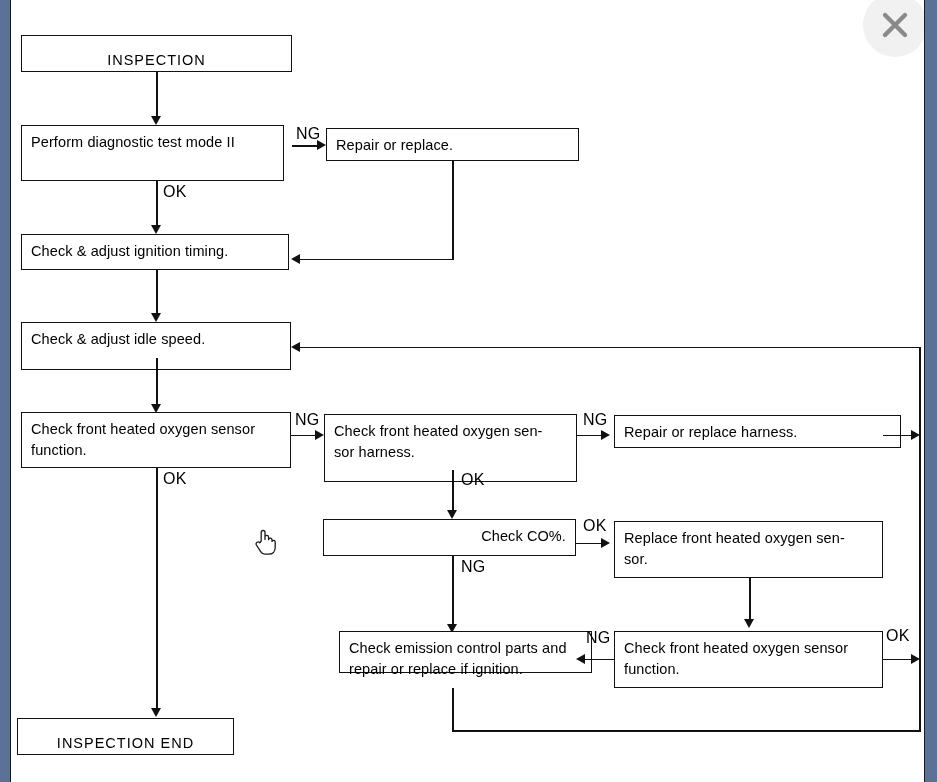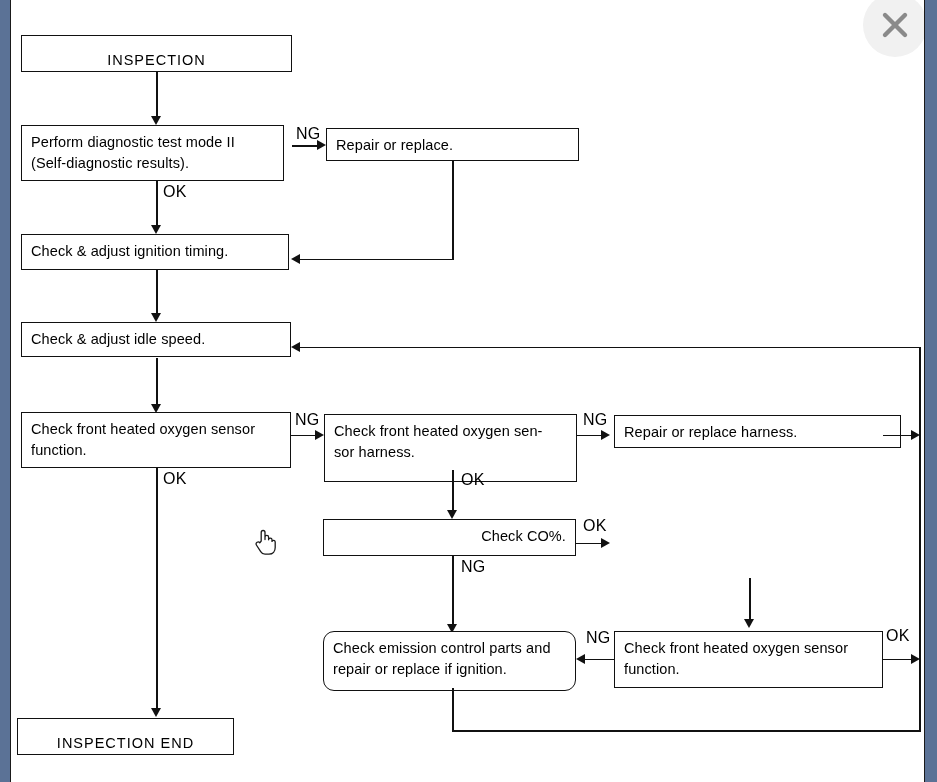--- a/index.html
+++ b/index.html
@@ -83,21 +83,20 @@
 
       <div class="box center" style="left:10px;top:35px;width:271px;height:37px;">
         <span class="ln">INSPECTION</span>
       </div>
 
       <div class="vline" style="left:145px;top:72px;height:48px;"></div>
       <div class="arrow-d" style="left:140.3px;top:116px;"></div>
 
       <div class="box" style="left:10px;top:125px;width:263px;height:56px;">
         <span class="ln">Perform diagnostic test mode II</span>
-        <span class="ln">(Self-diagnostic results).</span>
       </div>
 
       <div class="hline" style="left:281px;top:145px;width:29px;"></div>
       <div class="arrow-r" style="left:306px;top:140.3px;"></div>
       <div class="lbl" style="left:285px;top:125px;">NG</div>
 
       <div class="box" style="left:315px;top:128px;width:253px;height:33px;">
         <span class="ln">Repair or replace.</span>
       </div>
 
@@ -109,21 +108,21 @@
       <div class="arrow-d" style="left:140.3px;top:225px;"></div>
       <div class="lbl" style="left:152px;top:183px;">OK</div>
 
       <div class="box" style="left:10px;top:234px;width:268px;height:36px;">
         <span class="ln">Check &amp; adjust ignition timing.</span>
       </div>
 
       <div class="vline" style="left:145px;top:270px;height:47px;"></div>
       <div class="arrow-d" style="left:140.3px;top:313px;"></div>
 
-      <div class="box" style="left:10px;top:322px;width:270px;height:35px;">
+      <div class="box" style="left:10px;top:322px;width:270px;height:48px;">
         <span class="ln">Check &amp; adjust idle speed.</span>
       </div>
 
       <div class="hline" style="left:289px;top:346.5px;width:621px;"></div>
       <div class="arrow-l" style="left:280px;top:341.8px;"></div>
       <div class="vline" style="left:908.4px;top:346.5px;height:385px;"></div>
 
       <div class="vline" style="left:145px;top:358px;height:50px;"></div>
       <div class="arrow-d" style="left:140.3px;top:404px;"></div>
 
@@ -165,25 +164,29 @@
       </div>
 
       <div class="hline" style="left:565px;top:542.5px;width:29px;"></div>
       <div class="arrow-r" style="left:590px;top:537.8px;"></div>
       <div class="lbl" style="left:572px;top:517px;">OK</div>
 
       <div class="vline" style="left:441px;top:556px;height:72px;"></div>
       <div class="arrow-d" style="left:436.3px;top:624px;"></div>
       <div class="lbl" style="left:450px;top:558px;">NG</div>
 
+      <div class="box" style="left:603px;top:521px;width:269px;height:57px;">
+        <span class="ln">Replace front heated oxygen sen-</span>
+        <span class="ln">sor.</span>
+      </div>
 
       <div class="vline" style="left:738px;top:578px;height:45px;"></div>
       <div class="arrow-d" style="left:733.3px;top:619px;"></div>
 
-      <div class="box" style="left:312px;top:631px;width:253px;height:60px;border-radius:11px;">
+      <div class="box" style="left:328px;top:631px;width:253px;height:42px;">
         <span class="ln">Check emission control parts and</span>
         <span class="ln">repair or replace if ignition.</span>
       </div>
 
       <div class="box" style="left:603px;top:631px;width:269px;height:57px;">
         <span class="ln">Check front heated oxygen sensor</span>
         <span class="ln">function.</span>
       </div>
 
       <div class="hline" style="left:574px;top:658.5px;width:29px;"></div>

